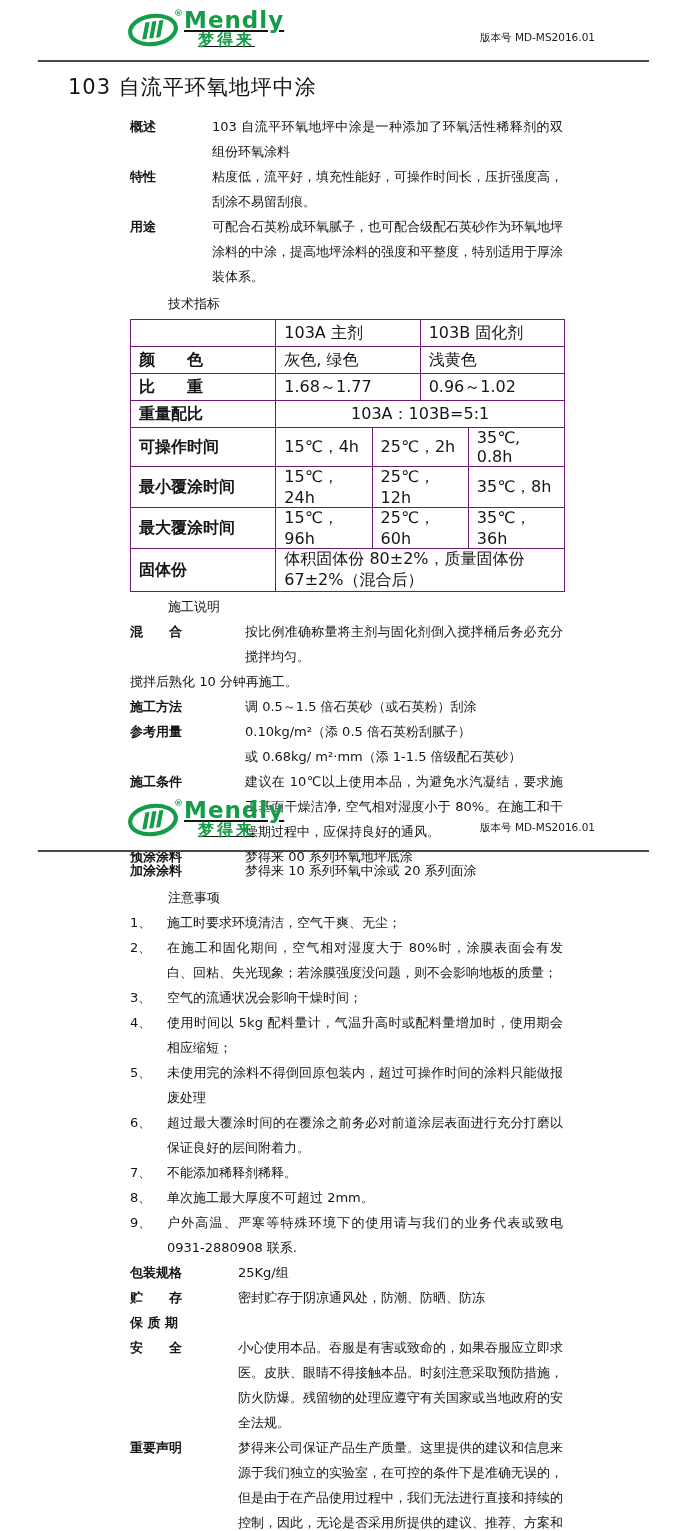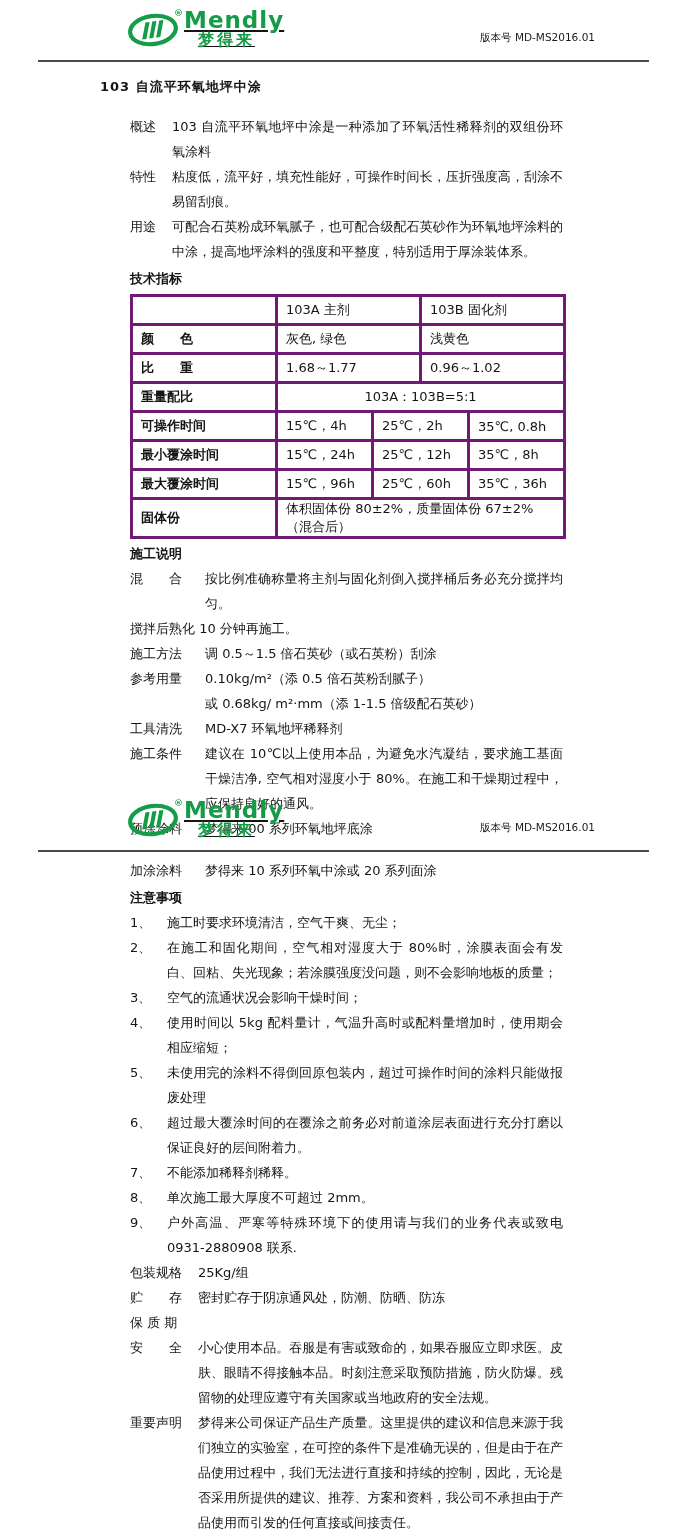--- a/index.html
+++ b/index.html
@@ -17,39 +17,39 @@
   .hdr-line{position:absolute;left:38px;right:38px;bottom:0;border-bottom:2px solid #4a4a4a;}
   .logo{position:absolute;left:127px;top:10px;display:flex;align-items:flex-start;}
   .logo-mark{position:relative;width:52px;height:40px;}
   .reg{position:absolute;top:-2px;right:-4px;font-size:9px;font-weight:bold;color:#149c48;}
   .brand-col{margin-left:5px;text-decoration:underline;}
   .brand-en{font-size:23px;line-height:21px;font-weight:bold;color:#149c48;letter-spacing:1px;font-family:"DejaVu Sans", sans-serif;}
   .brand-cn{font-size:16px;line-height:17px;font-weight:bold;color:#149c48;letter-spacing:3px;margin-left:14px;}
   .version{position:absolute;right:92px;bottom:17px;font-size:10.5px;color:#1a1a1a;}
 
   
-  .title{margin:12px 0 0 100px;font-size:13px;font-weight:bold;letter-spacing:1px;line-height:26px;}
+  .title{margin:12px 0 0 68px;font-size:21px;font-weight:normal;letter-spacing:1px;line-height:26px;}
 
   
   .content{margin:14px 124px 0 130px;font-size:13px;}
   .content2{margin:6px 124px 0 130px;font-size:13px;}
 
   .r{display:flex;line-height:25px;margin:0;}
-  .lb{font-weight:normal;flex:none;white-space:pre;}
+  .lb{font-weight:bold;flex:none;white-space:pre;}
   .lb2{width:42px;}
   .lb4{width:75px;}
   .lbm{width:68px;}
-  .val{flex:1;text-align:justify;}
+  .val{flex:1;text-align:justify;margin-left:40px;}
   .val-line{line-height:25px;}
   .full-line{line-height:25px;}
-  .heading{font-weight:bold;line-height:25px;margin-top:2px;}
+  .heading{font-weight:normal;line-height:25px;margin-top:2px;margin-left:38px;}
 
   
   table.tech{border-collapse:collapse;margin-top:3px;width:435px;table-layout:fixed;}
-  table.tech td{border:3px solid #701a75;height:26px;padding:0 8px;font-size:13px;vertical-align:middle;}
+  table.tech td{border:1px solid #701a75;height:26px;padding:0 8px;font-size:16px;vertical-align:middle;}
   table.tech td.c{text-align:center;}
   table.tech td.lbl-cell{font-weight:bold;white-space:pre;}
 
   
   .item{display:flex;line-height:25px;}
   .num{flex:none;width:37px;}
   .itxt{flex:1;text-align:justify;}
 </style>
 </head>
 <body>
@@ -166,24 +166,20 @@
     </div>
 
     <div class="r">
       <span class="lb lb4">参考用量</span>
       <span class="val">
         <div class="val-line">0.10kg/m²（添 0.5 倍石英粉刮腻子）</div>
         <div class="val-line">或 0.68kg/ m²·mm（添 1-1.5 倍级配石英砂）</div>
       </span>
     </div>
 
-    <div class="r">
-      <span class="lb lb4">工具清洗</span>
-      <span class="val">MD-X7 环氧地坪稀释剂</span>
-    </div>
 
     <div class="r">
       <span class="lb lb4">施工条件</span>
       <span class="val">建议在 10℃以上使用本品，为避免水汽凝结，要求施工基面干燥洁净, 空气相对湿度小于 80%。在施工和干燥期过程中，应保持良好的通风。</span>
     </div>
 
     <div class="r">
       <span class="lb lb4">预涂涂料</span>
       <span class="val">梦得来 00 系列环氧地坪底涂</span>
     </div>

